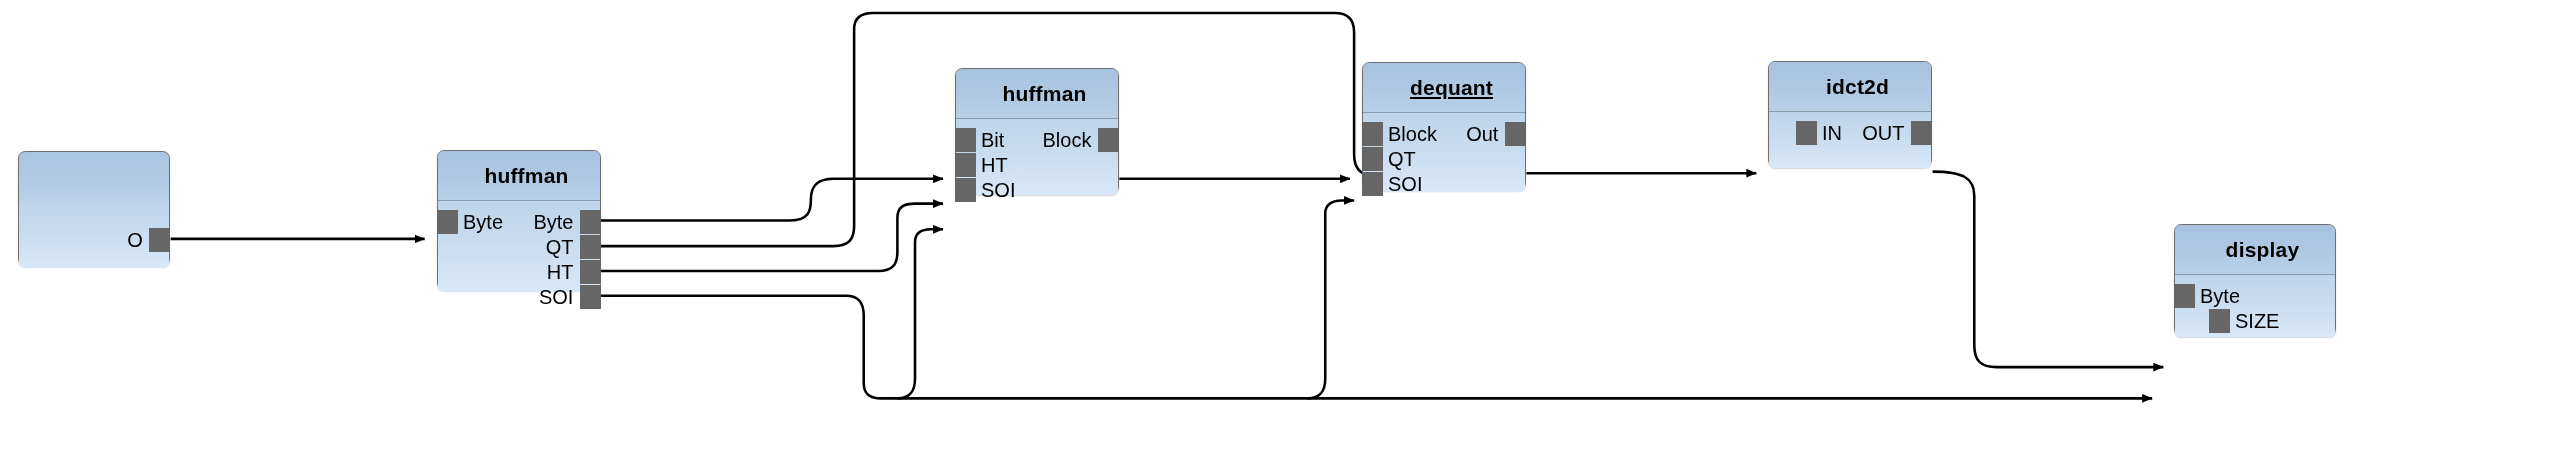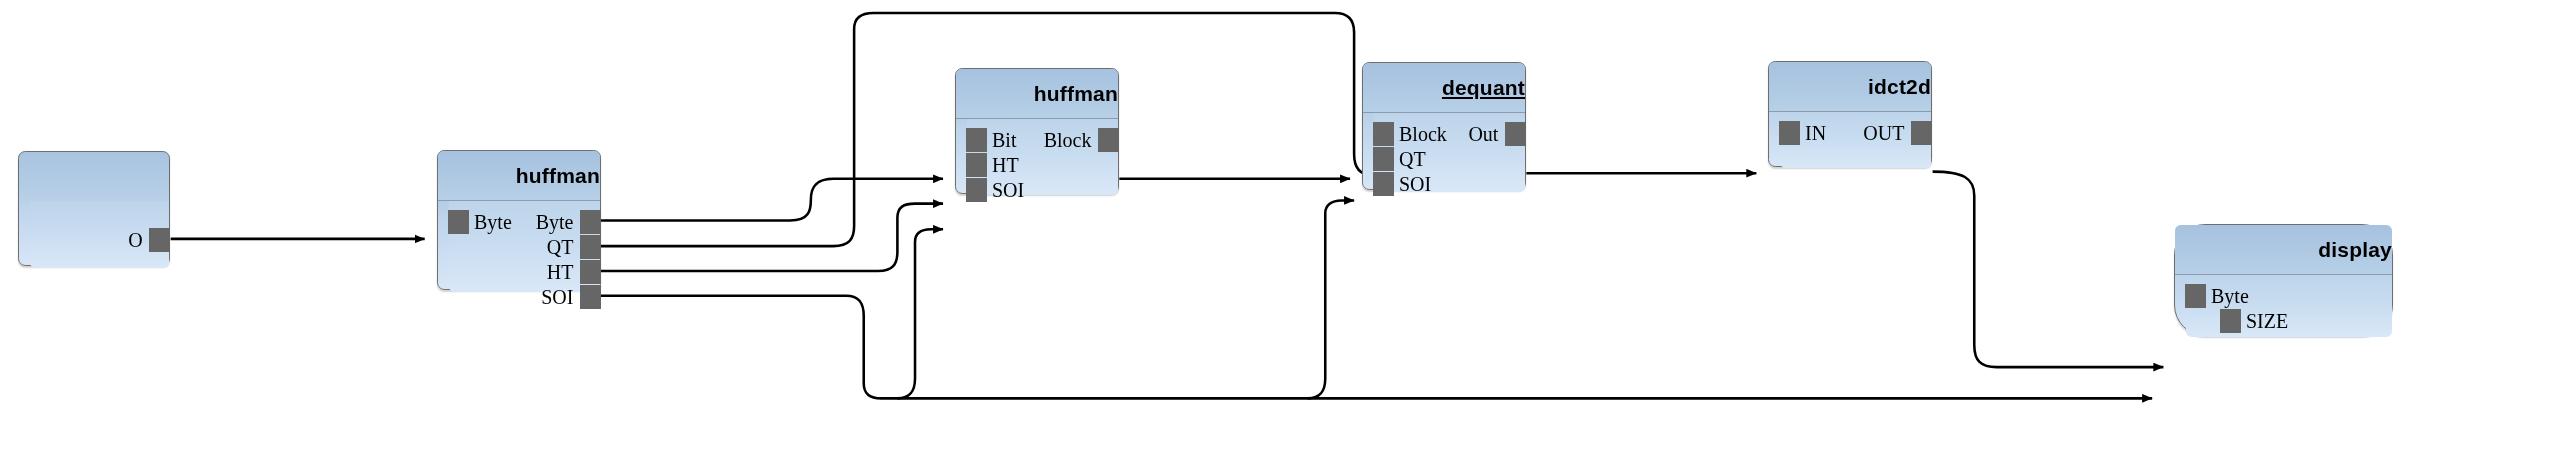--- a/index.html
+++ b/index.html
@@ -32,40 +32,39 @@
     border-radius: 7.2px;
     background: linear-gradient(to bottom, #a8c4e0 0%, #b6cee6 38%, #bdd4ea 48%, #c3d8ee 60%, #d7e6f7 100%);
     box-shadow: 0 1.6px 1.6px rgba(0,0,0,0.18);
     overflow: visible;
   }
   .block-header {
     position: absolute;
     left: 0; right: 0; top: 0;
     display: flex;
     align-items: center;
-    justify-content: flex-end;
+    justify-content: center;
     border-bottom: 1.6px solid #8a9bab;
     box-sizing: border-box;
     border-radius: 5.6px 5.6px 0 0;
     background: linear-gradient(to bottom, #a6c2df 0%, #afc9e3 55%, #b7d0e8 100%);
     padding-left: 15px;
   }
   .block-title {
     font-size: 21px;
     font-weight: bold;
     color: #000000;
     letter-spacing: 0.2px;
     white-space: nowrap;
   }
   .block-body {
     position: absolute;
-    left: 11px; right: 0; bottom: 0;
+    left: 0; right: 0; bottom: 0;
     background: linear-gradient(to bottom, #bdd4ea 0%, #c8dcf0 45%, #d9e8f8 100%);
     border-radius: 0 0 5.6px 5.6px;
-    font-family: Liberation Serif, serif;
   }
   
   .port {
     position: absolute;
     height: 24px;
     display: flex;
     align-items: center;
   }
   .port.in  { left: -0.8px; flex-direction: row; }
   .port.out { right: -0.8px; flex-direction: row-reverse; }
@@ -211,32 +210,32 @@
         <span class="port-label">Out</span>
       </div>
     </div>
   </div>
 
   <div class="block" style="left:1768px; top:61px; width:164px; height:106px;">
     <div class="block-header" style="height:50px;">
       <span class="block-title">idct2d</span>
     </div>
     <div class="block-body" style="top:50px; height:56px;">
-      <div class="port in" style="top:8.8px;">
+      <div class="port in" style="top:8.8px;margin-left:28px;">
         <span class="port-pad"></span>
         <span class="port-label">IN</span>
       </div>
       <div class="port out" style="top:8.8px;">
         <span class="port-pad"></span>
         <span class="port-label">OUT</span>
       </div>
     </div>
   </div>
 
-  <div class="block" style="left:2174px; top:224px; width:219px; height:112px;border-radius:31px;">
+  <div class="block" style="left:2174px; top:224px; width:162px; height:112px;">
     <div class="block-header" style="height:50px;">
       <span class="block-title">display</span>
     </div>
     <div class="block-body" style="top:50px; height:62px;">
       <div class="port in" style="top:8.8px;">
         <span class="port-pad"></span>
         <span class="port-label">Byte</span>
       </div>
       <div class="port in" style="top:34px;margin-left:35px;">
         <span class="port-pad"></span>

